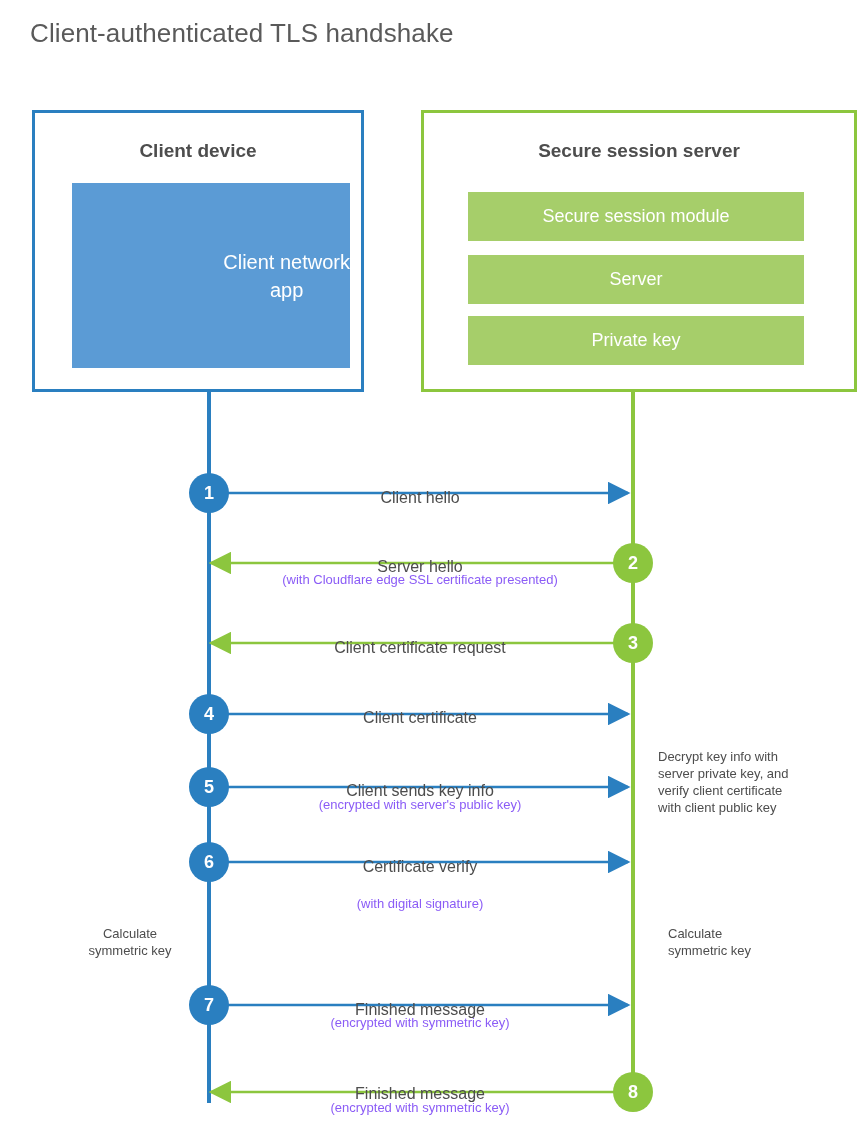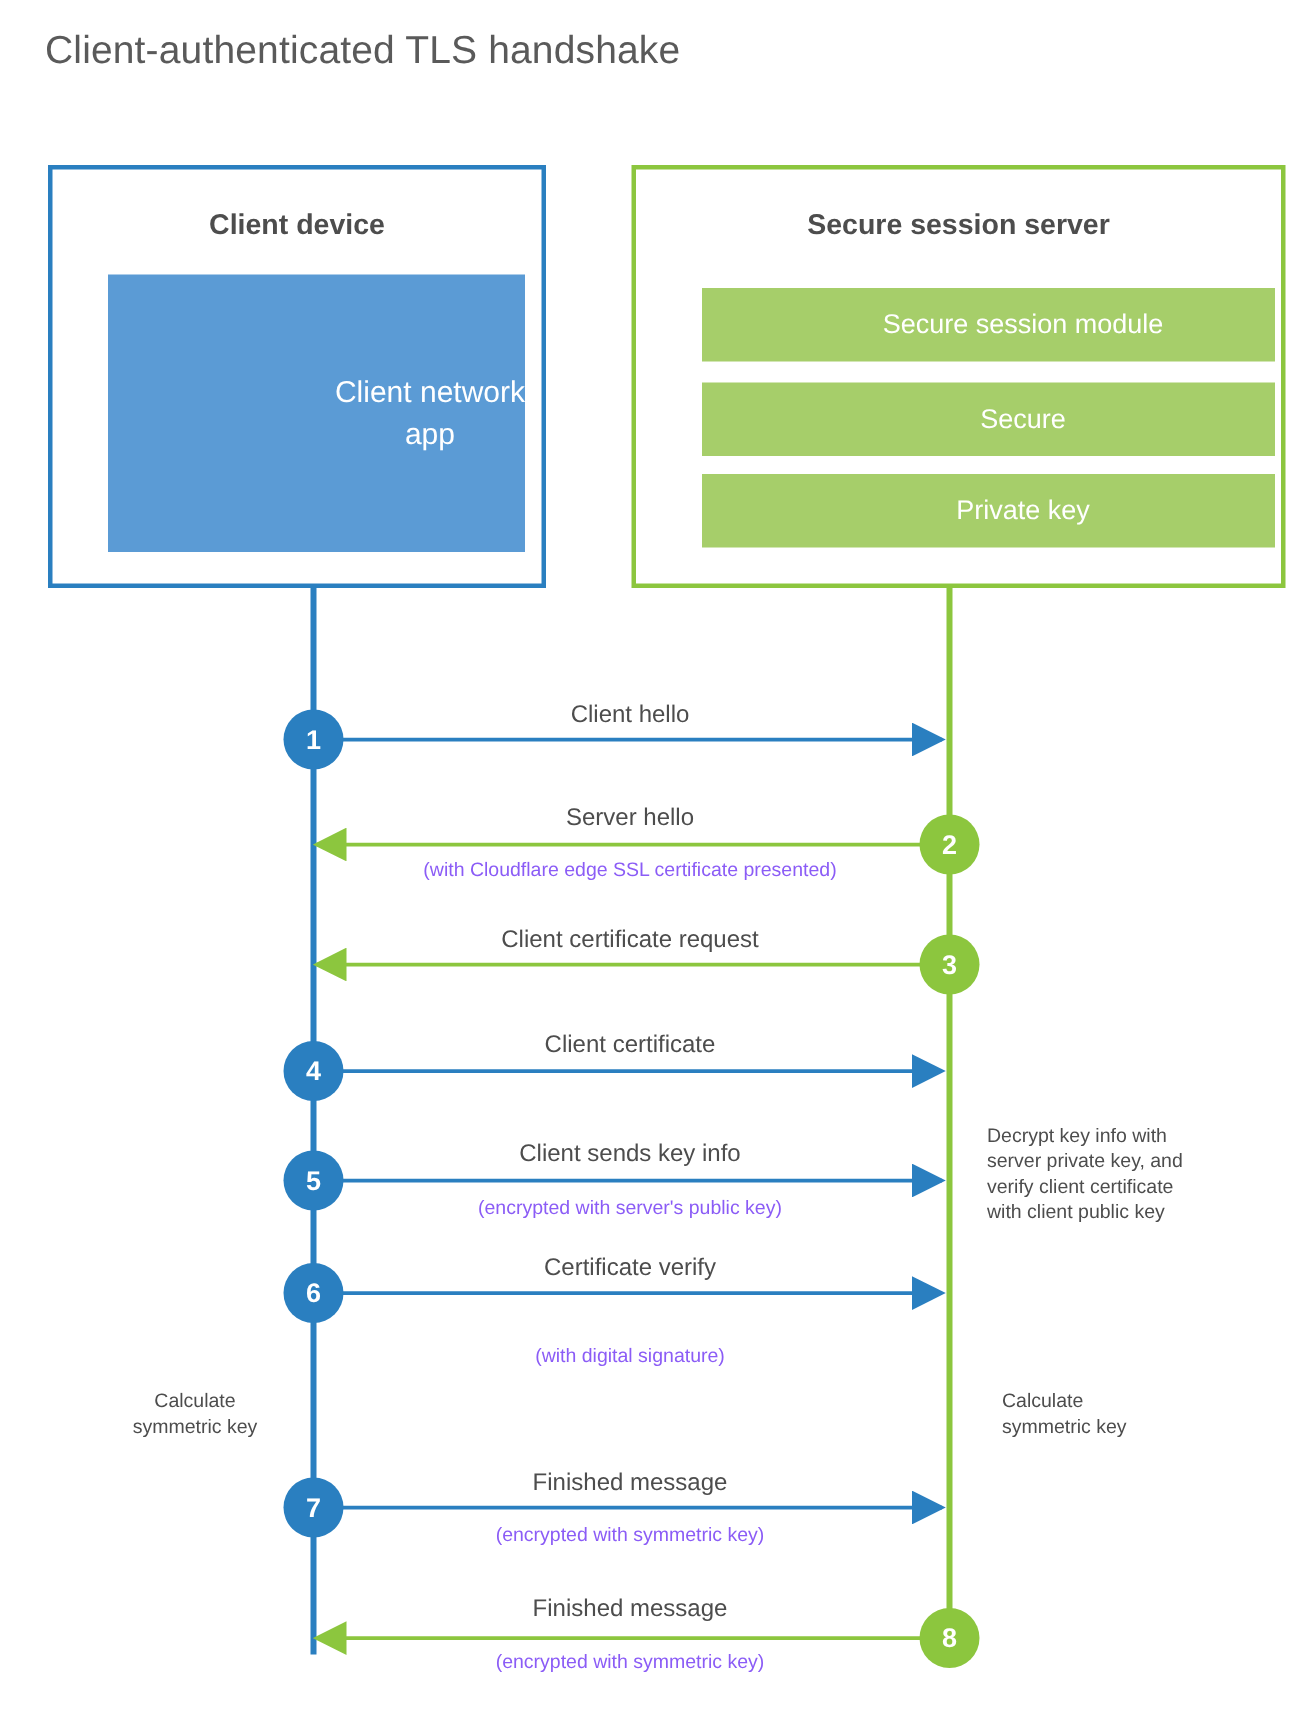--- a/index.html
+++ b/index.html
@@ -74,21 +74,20 @@
     position: absolute;
     left: 44px;
     width: 336px;
     height: 49px;
     background: #a6ce6a;
     display: flex;
     align-items: center;
     justify-content: center;
     color: #ffffff;
     font-size: 18px;
-    padding-left: 46px;
   }
   #server-item-0 { top: 79px; }
   #server-item-1 { top: 142px; }
   #server-item-2 { top: 203px; }
 
   
   .lifeline {
     position: absolute;
     width: 4px;
   }
@@ -131,20 +130,21 @@
   .step.client { background: #2a7fc0; left: 189px; }
   .step.server { background: #8cc63e; left: 613px; }
 
   
   .msg-label {
     position: absolute;
     text-align: center;
     font-size: 16px;
     color: #4d4d4d;
     width: 420px;
+    margin-top: 21px;
   }
   .msg-sub {
     position: absolute;
     text-align: center;
     font-size: 13px;
     color: #8b5cf6;
     width: 420px;
   }
   .side-note {
     position: absolute;
@@ -168,21 +168,21 @@
     </div>
   </div>
 </div>
 
 <div class="panel" id="server-panel">
   <div class="panel-title">Secure session server</div>
   <div class="server-item" id="server-item-0">
     <span>Secure session module</span>
   </div>
   <div class="server-item" id="server-item-1">
-    <span>Secure</span>
+    <span>Server</span>
   </div>
   <div class="server-item" id="server-item-2">
     <span>Private key</span>
   </div>
 </div>
 
 <div class="lifeline" id="client-lifeline"></div>
 <div class="lifeline" id="server-lifeline"></div>
 
 <svg class="arrow-svg" viewBox="0 0 865 1146">

